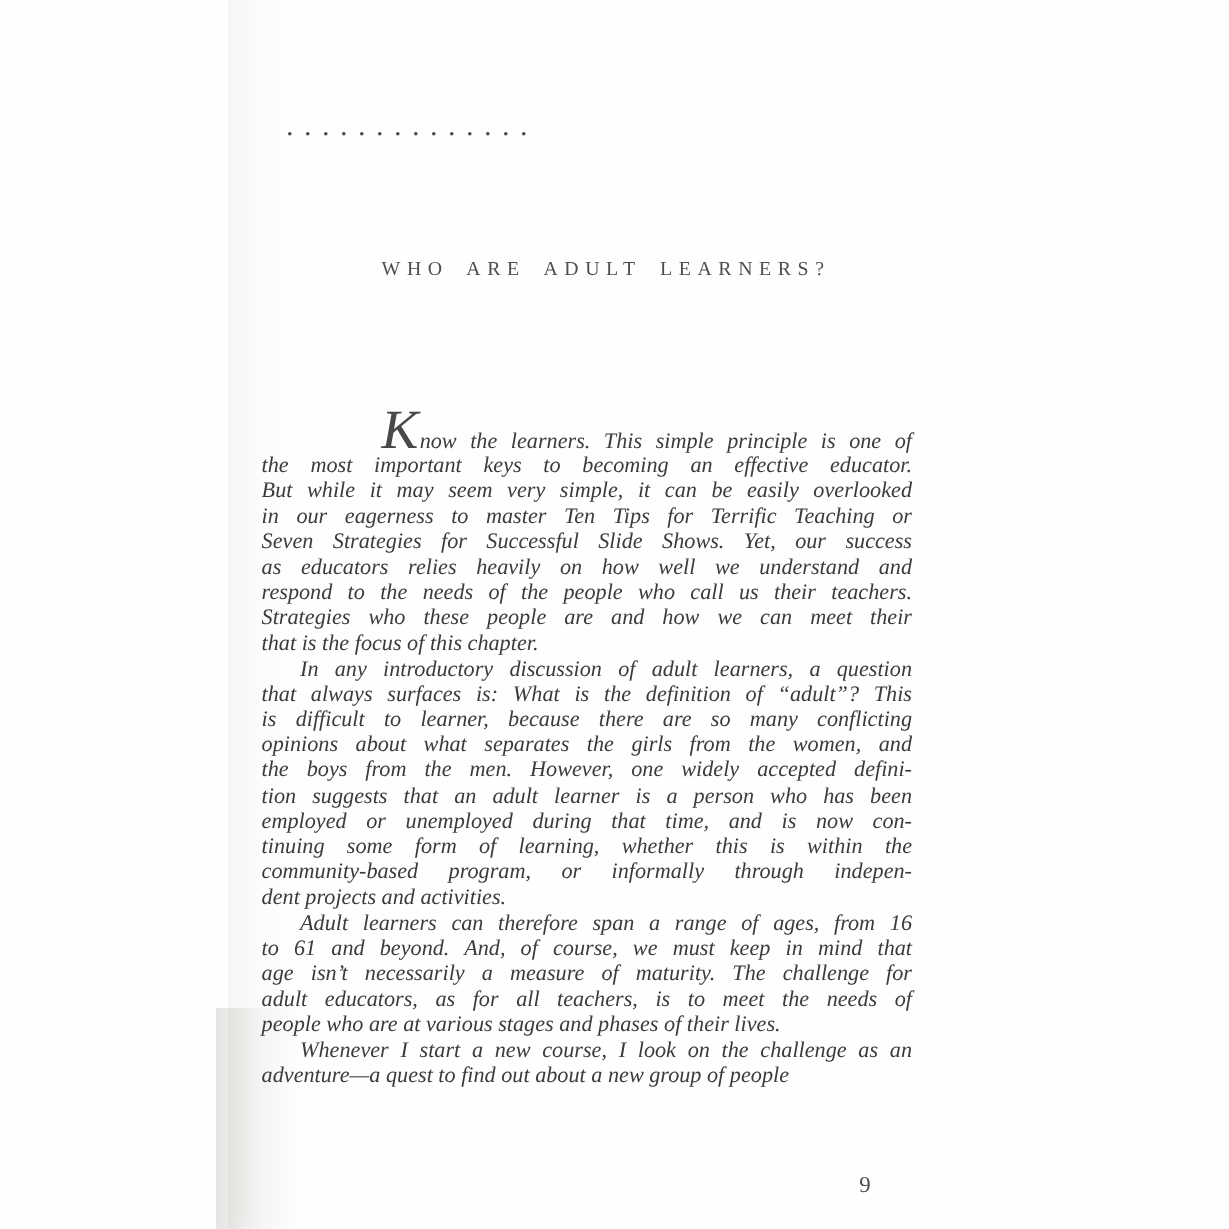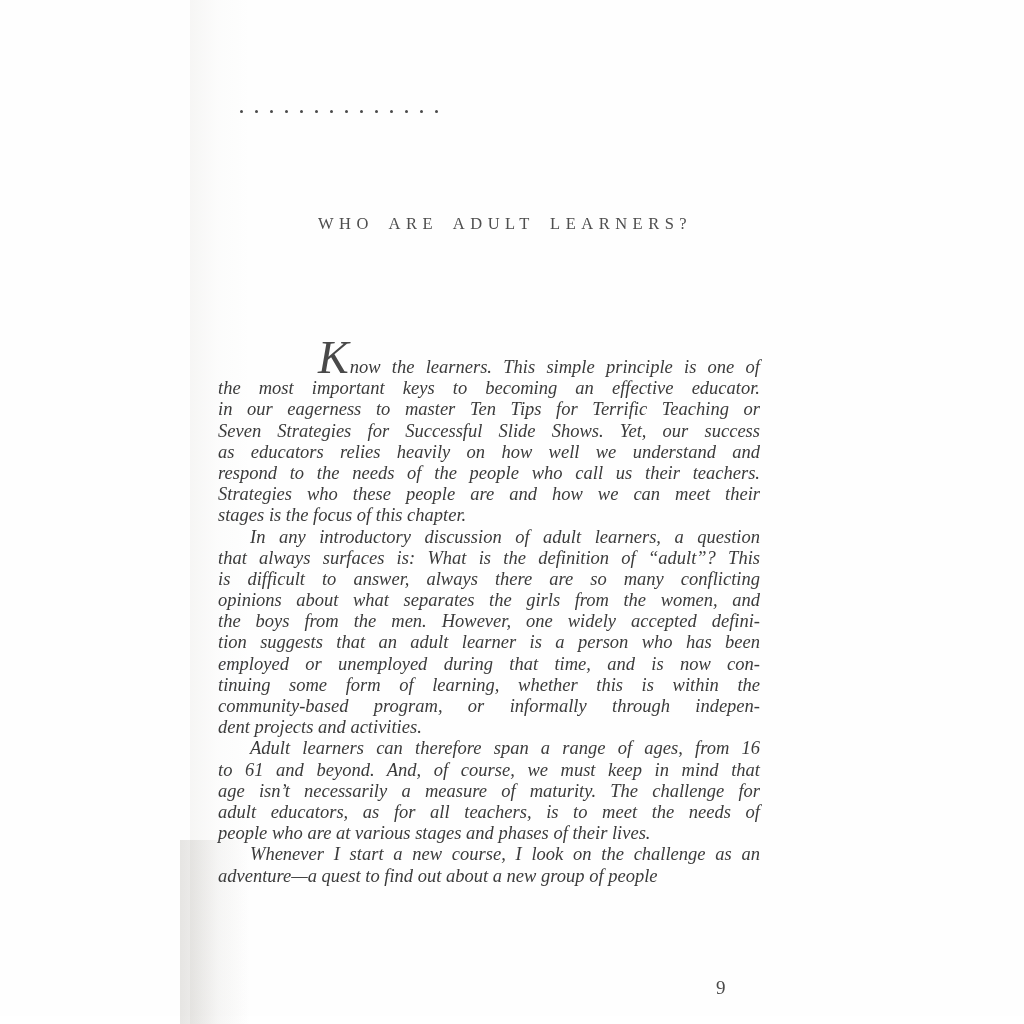--- a/index.html
+++ b/index.html
@@ -98,31 +98,32 @@
   <div class="edge-shadow-bottom"></div>
 
   <div class="ornament-dots"><span></span><span></span><span></span><span></span><span></span><span></span><span></span><span></span><span></span><span></span><span></span><span></span><span></span><span></span></div>
 
   <div class="chapter-title">WHO ARE ADULT LEARNERS?</div>
 
   <div class="body-text">
       <div class="paragraph">
         <div class="body-line" style="padding-left: 100px;"><span class="drop-cap">K</span>now the learners. This simple principle is one of</div>
         <div class="body-line">the most important keys to becoming an effective educator.</div>
+        <div class="body-line">But while it may seem very simple, it can be easily overlooked</div>
         <div class="body-line">in our eagerness to master Ten Tips for Terrific Teaching or</div>
         <div class="body-line">Seven Strategies for Successful Slide Shows. Yet, our success</div>
         <div class="body-line">as educators relies heavily on how well we understand and</div>
         <div class="body-line">respond to the needs of the people who call us their teachers.</div>
         <div class="body-line">Strategies who these people are and how we can meet their</div>
-        <div class="body-line para-last">stages is the focus of this chapter.</div>
+        <div class="body-line para-last">that is the focus of this chapter.</div>
       </div>
       <div class="paragraph">
         <div class="body-line" style="padding-left: 32px;">In any introductory discussion of adult learners, a question</div>
         <div class="body-line">that always surfaces is: What is the definition of “adult”? This</div>
-        <div class="body-line">is difficult to answer, always there are so many conflicting</div>
+        <div class="body-line">is difficult to learner, because there are so many conflicting</div>
         <div class="body-line">opinions about what separates the girls from the women, and</div>
         <div class="body-line">the boys from the men. However, one widely accepted defini-</div>
         <div class="body-line">tion suggests that an adult learner is a person who has been</div>
         <div class="body-line">employed or unemployed during that time, and is now con-</div>
         <div class="body-line">tinuing some form of learning, whether this is within the</div>
         <div class="body-line">community-based program, or informally through indepen-</div>
         <div class="body-line para-last">dent projects and activities.</div>
       </div>
       <div class="paragraph">
         <div class="body-line" style="padding-left: 32px;">Adult learners can therefore span a range of ages, from 16</div>

